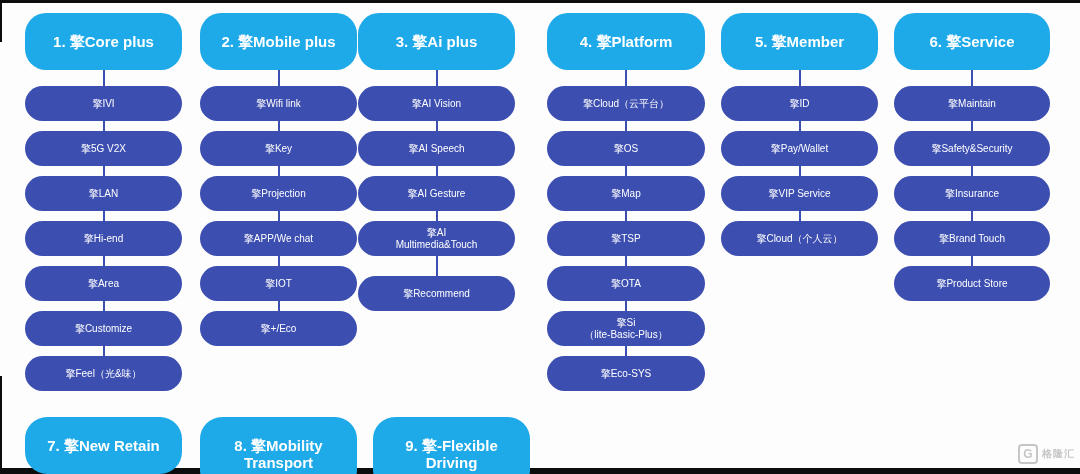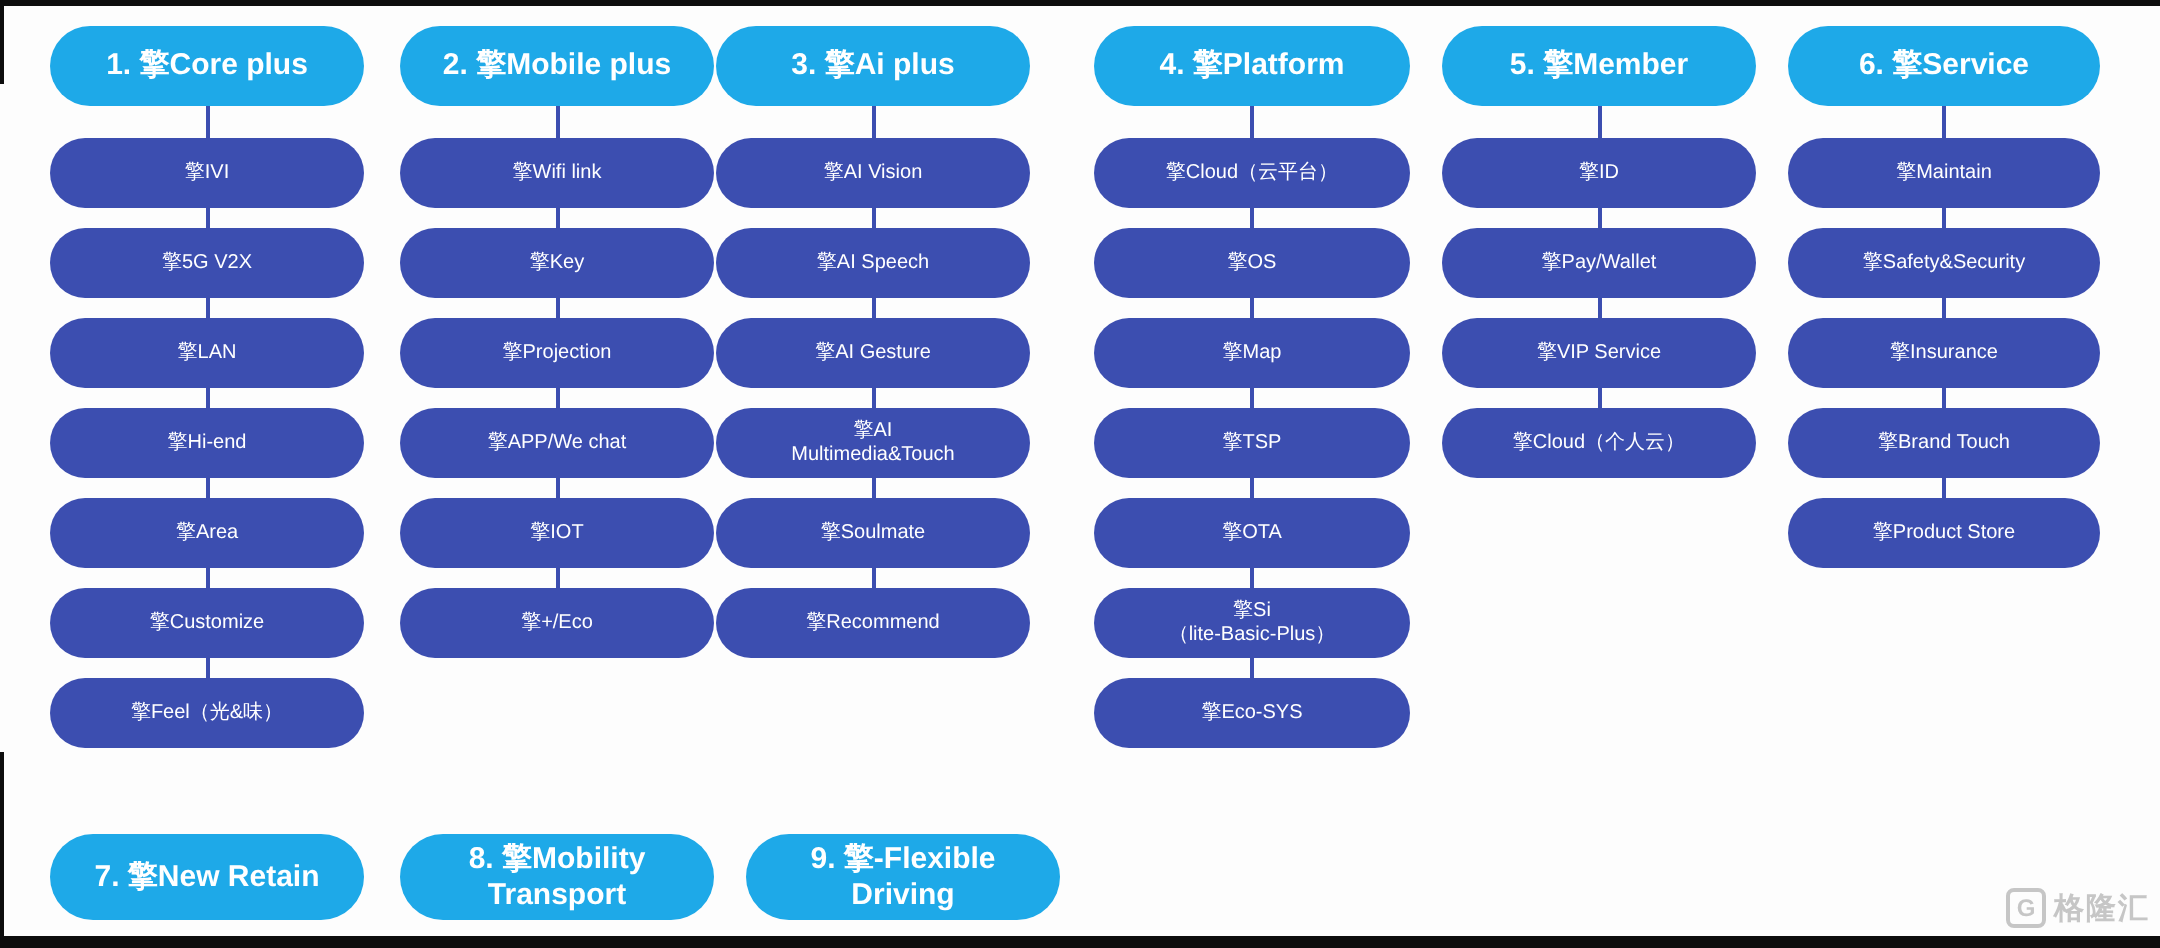--- a/index.html
+++ b/index.html
@@ -15,42 +15,42 @@
 
   .col { position:absolute; top:13px; display:flex; flex-direction:column; align-items:center; }
 
   .pill {
     box-sizing:border-box; width:100%;
     display:flex; align-items:center; justify-content:center;
     text-align:center; color:#ffffff; white-space:pre-line;
   }
   .header-pill {
     min-height:40px; background:#1ea9e8; border-radius:21px;
-    font-size:15px; font-weight:bold; line-height:1.15; padding:3px 8px;
+    font-size:15px; font-weight:bold; line-height:1.15; padding:20px 8px;
   }
   .item-pill {
     min-height:35px; background:#3c4eb0; border-radius:18px;
     font-size:10px; line-height:1.2; padding:3px 8px;
   }
   .conn    { width:2px; background:#3c4eb0; }
   .conn-16 { height:16px; }
   .conn-10 { height:10px; }
 
   .standalone { position:absolute; top:417px; min-height:43px; border-radius:22px; }
 
   .watermark {
     position:absolute; right:5px; top:444px;
     display:flex; align-items:center; gap:4px; color:#c6c6c6;
   }
   .wm-logo {
     width:16px; height:16px; border:2px solid #c6c6c6; border-radius:4px;
     display:flex; align-items:center; justify-content:center;
     font-weight:bold; font-size:12px;
   }
-  .wm-text { font-size:15px; font-weight:bold; letter-spacing:1px; }
+  .wm-text { font-size:10px; font-weight:bold; letter-spacing:1px; }
 </style>
 </head>
 <body>
 
 <div class="canvas">
 
   <div class="frame-top"></div>
   <div class="frame-bottom"></div>
   <div class="frame-left-top"></div>
   <div class="frame-left-bottom"></div>
@@ -94,21 +94,20 @@
     <div class="conn conn-16"></div>
     <div class="pill item-pill">擎AI Vision</div>
     <div class="conn conn-10"></div>
     <div class="pill item-pill">擎AI Speech</div>
     <div class="conn conn-10"></div>
     <div class="pill item-pill">擎AI Gesture</div>
     <div class="conn conn-10"></div>
     <div class="pill item-pill">擎AI
 Multimedia&amp;Touch</div>
     <div class="conn conn-10"></div>
-    <div class="pill item-pill">擎Soulmate</div>
     <div class="conn conn-10"></div>
     <div class="pill item-pill">擎Recommend</div>
   </div>
 
   <div class="col" style="left:547px;width:158px">
     <div class="pill header-pill">4. 擎Platform</div>
     <div class="conn conn-16"></div>
     <div class="pill item-pill">擎Cloud（云平台）</div>
     <div class="conn conn-10"></div>
     <div class="pill item-pill">擎OS</div>

